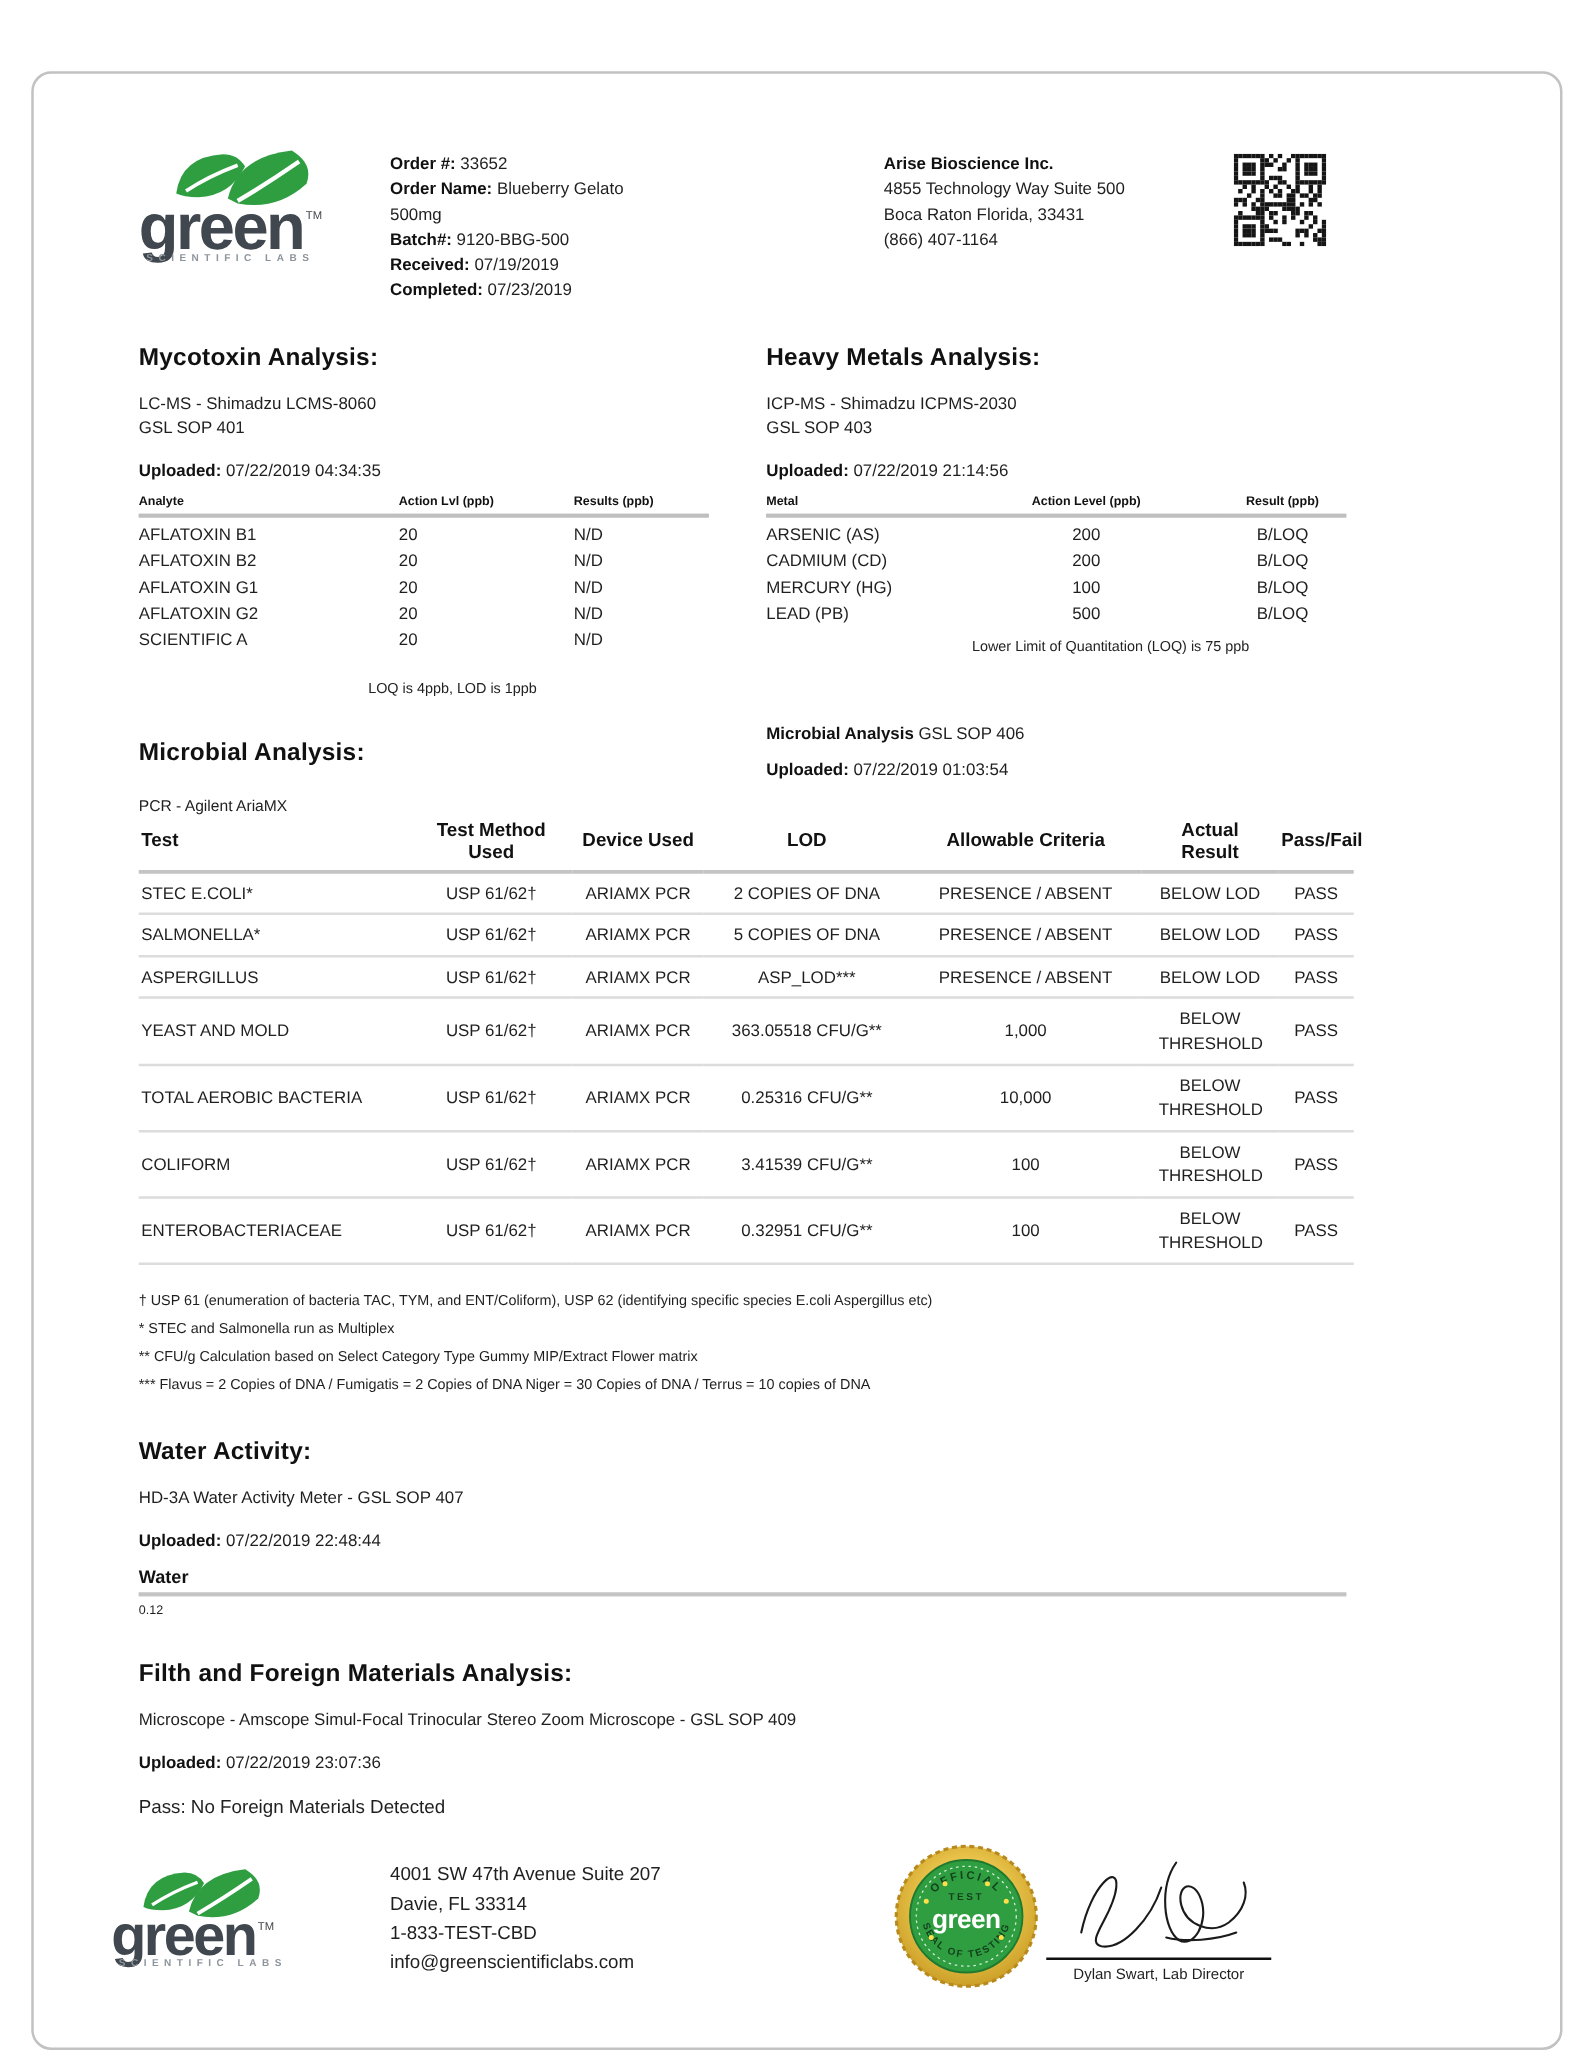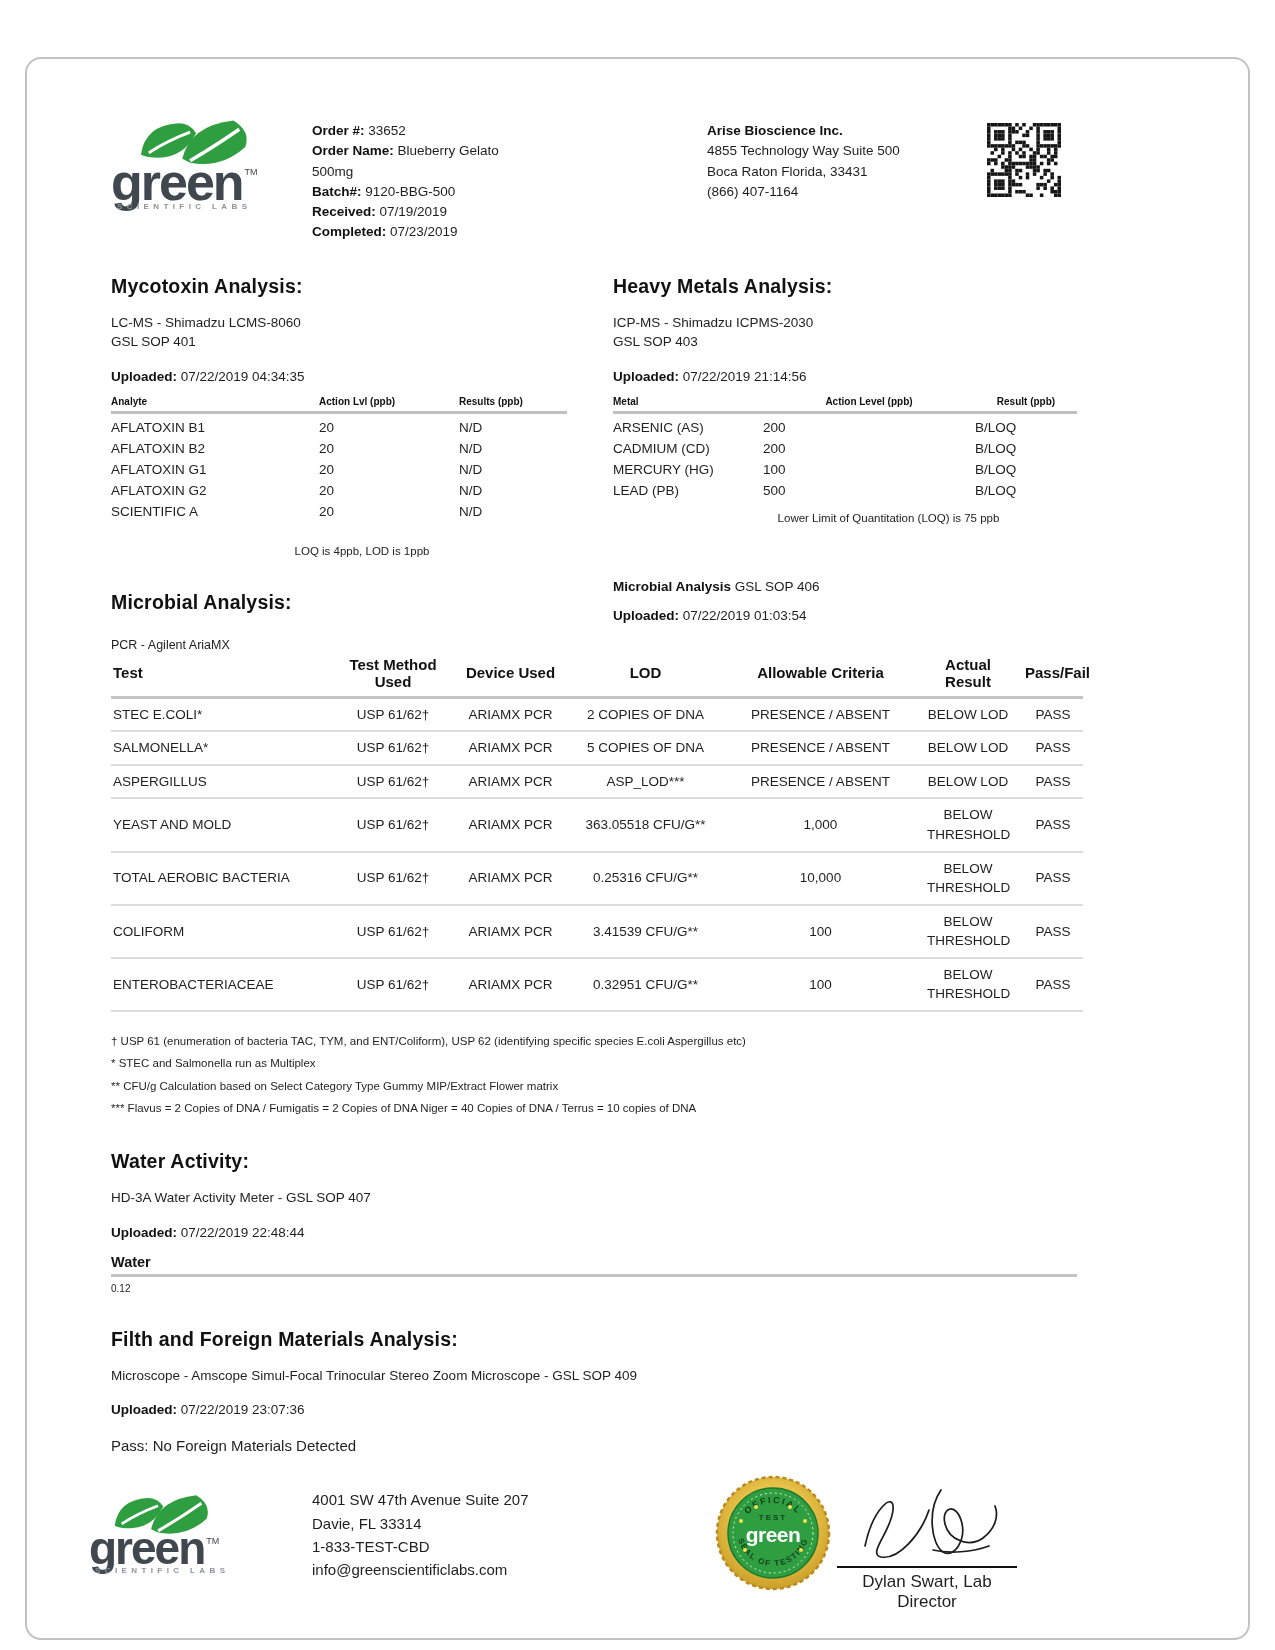--- a/index.html
+++ b/index.html
@@ -47,21 +47,21 @@
   h2.section{ font-size:19.5px; font-weight:bold; color:#111; letter-spacing:.2px; }
   .method{ font-size:13.5px; line-height:1.4; margin-top:16px; }
   .uploaded{ font-size:13.5px; margin-top:17px; }
 
   table{ border-collapse:collapse; table-layout:fixed; }
   .simple-table{ margin-top:12px; font-size:13.5px; }
   .simple-table th{ text-align:left; font-size:10px; font-weight:bold; color:#111; padding-bottom:4px; border-bottom:3px solid #bfbfbf; }
   .simple-table td{ padding-top:6px; }
   .myco-table{ width:456px; }
   .metal-table{ width:464px; }
-  .metal-table th.c, .metal-table td.c{ text-align:left; }
+  .metal-table th.c, .metal-table td.c{ text-align:center; }
   .metal-head-center{ text-align:center !important; }
   .footnote{ font-size:11.5px; color:#222;text-align:center; }
   .myco-foot{ margin-top:26px; }
   .metal-foot{ margin-top:14px; }
 
   
   .micro-head{ display:grid; grid-template-columns:502px 1fr; margin-top:22px; }
   .micro-sub{ font-size:13.5px; }
   .micro-sub .up{ display:block; margin-top:14px; }
   .pcr{ font-size:12.5px; margin-top:14px; }
@@ -87,21 +87,21 @@
   .pass-line{ font-size:15px; margin-top:20px; }
 
   
   .footer-row{ position:relative; height:128px; margin-top:26px; }
   .f-logo{ left:-22px; top:12px; }
   .f-address{ left:201px; top:8px; font-size:15px; line-height:1.55; }
   .seal{ left:603px; top:-6px; width:118px; height:118px; }
   .sig-block{ left:726px; top:0; width:190px; }
   .sig-svg{ width:180px; height:88px; display:block; }
   .sig-line{ border-top:2px solid #111; width:180px; margin-top:-2px; }
-  .sig-caption{ font-size:17px; margin-top:4px; text-align:center; width:180px; }
+  .sig-caption{ font-size:12px; margin-top:4px; text-align:center; width:180px; }
 </style>
 </head>
 <body>
 
 <div class="page-card">
 
 
   <div class="header-row">
 
     <div class="hdr-abs logo">
@@ -556,21 +556,21 @@
           <td style="padding-left:14px;padding-right:14px">BELOW THRESHOLD</td>
           <td>PASS</td>
         </tr>
     </tbody>
   </table>
 
   <ul class="foot-list">
     <li>† USP 61 (enumeration of bacteria TAC, TYM, and ENT/Coliform), USP 62 (identifying specific species E.coli Aspergillus etc)</li>
     <li>* STEC and Salmonella run as Multiplex</li>
     <li>** CFU/g Calculation based on Select Category Type Gummy MIP/Extract Flower matrix</li>
-    <li>*** Flavus = 2 Copies of DNA / Fumigatis = 2 Copies of DNA Niger = 40 Copies of DNA / Terrus = 10 copies of DNA</li>
+    <li>*** Flavus = 2 Copies of DNA / Fumigatis = 2 Copies of DNA Niger = 30 Copies of DNA / Terrus = 10 copies of DNA</li>
   </ul>
 
   <h2 class="section water-head">Water Activity:</h2>
   <div class="method">HD-3A Water Activity Meter - GSL SOP 407</div>
   <div class="uploaded">
     <span class="b">Uploaded:</span> <span>07/22/2019 22:48:44</span>
   </div>
   <table class="water-table">
     <thead>
         <tr>

